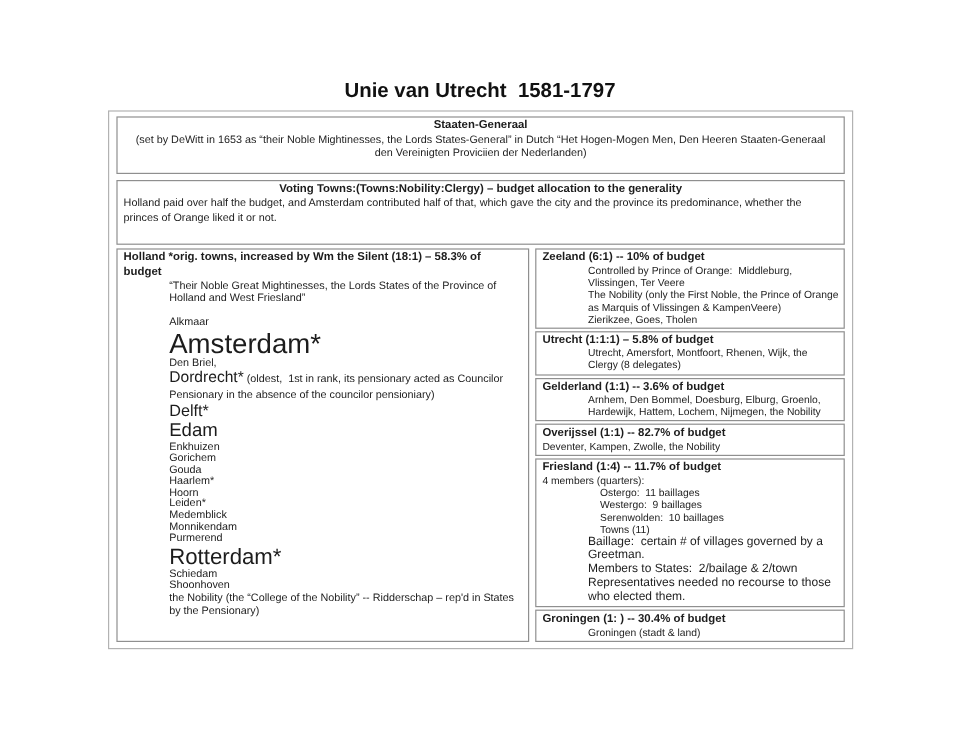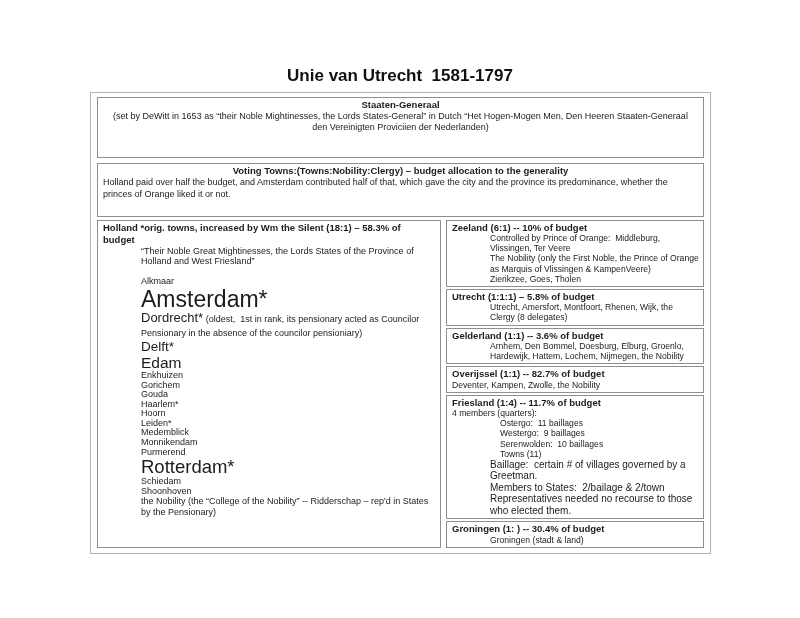--- a/index.html
+++ b/index.html
@@ -22,21 +22,21 @@
     position: absolute; left: 90px; top: 92px; width: 621px;
     border: 1px solid #b2b2b2;
     padding: 4px 6px 5px 6px;
     box-sizing: border-box;
     background: #fff;
   }
 
   .box { border: 1px solid #8f8f8f; background: #fff; box-sizing: border-box; }
 
   
-  .staaten { padding: 1px 8px 24px 8px; }
+  .staaten { padding: 1px 8px 11px 8px; }
   .box-heading-center { text-align: center; font-weight: bold; font-size: 9.5px; line-height: 1.25; white-space: pre-wrap; }
   .staaten .subtitle { text-align: center; font-size: 9px; line-height: 1.25; white-space: pre-wrap; }
 
   
   .voting { margin-top: 5px; padding: 1px 5px 16px 5px; }
   .voting .body { font-size: 9px; line-height: 1.25; white-space: pre-wrap; }
 
   
   .columns { display: flex; gap: 5px; margin-top: 3px; min-height: 277px; align-items: stretch; }
 
@@ -86,20 +86,21 @@
 
     <div class="columns">
 
       <div class="box holland">
         <div class="heading">Holland *orig. towns, increased by Wm the Silent (18:1) – 58.3% of budget</div>
         <div class="subtitle">“Their Noble Great Mightinesses, the Lords States of the Province of Holland and West Friesland”</div>
         <div class="h-spacer"></div>
 
         <div class="town t-s">Alkmaar</div>
         <div class="town t-xl">Amsterdam*</div>
+        <div class="town t-s">Den Briel,</div>
         <div class="town t-m"><span>Dordrecht*</span><span class="note"> (oldest,  1st in rank, its pensionary acted as Councilor Pensionary in the absence of the councilor pensioniary)</span></div>
         <div class="town t-m2">Delft*</div>
         <div class="town t-l">Edam</div>
         <div class="town t-s">Enkhuizen</div>
         <div class="town t-s">Gorichem</div>
         <div class="town t-s">Gouda</div>
         <div class="town t-s">Haarlem*</div>
         <div class="town t-s">Hoorn</div>
         <div class="town t-s">Leiden*</div>
         <div class="town t-s">Medemblick</div>

